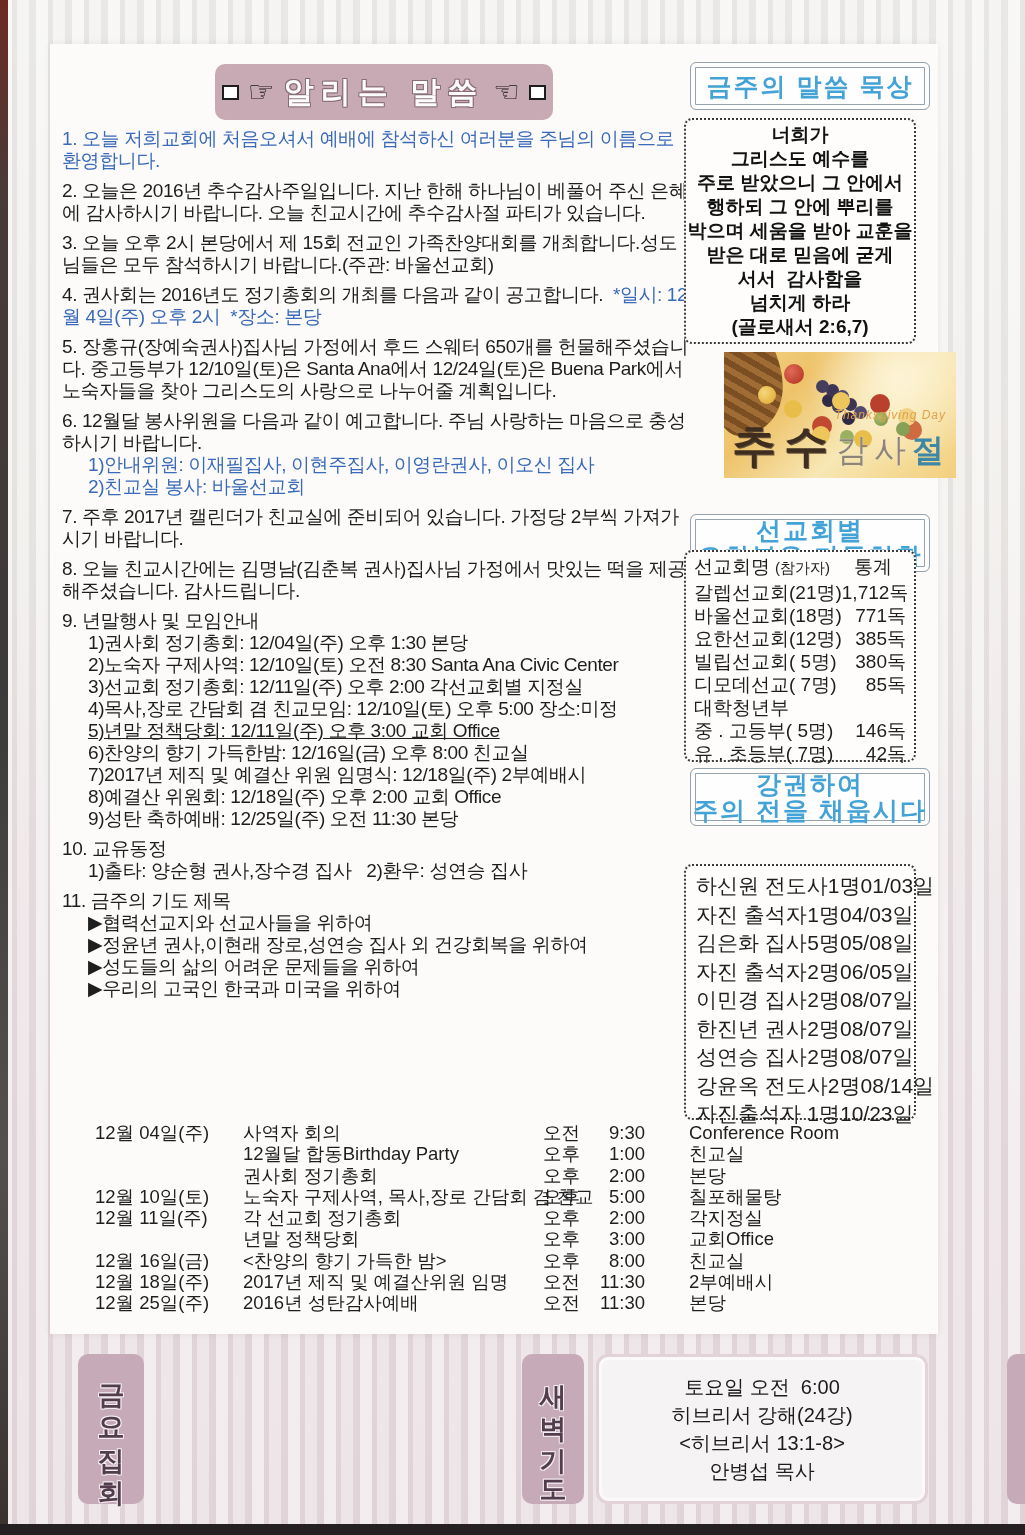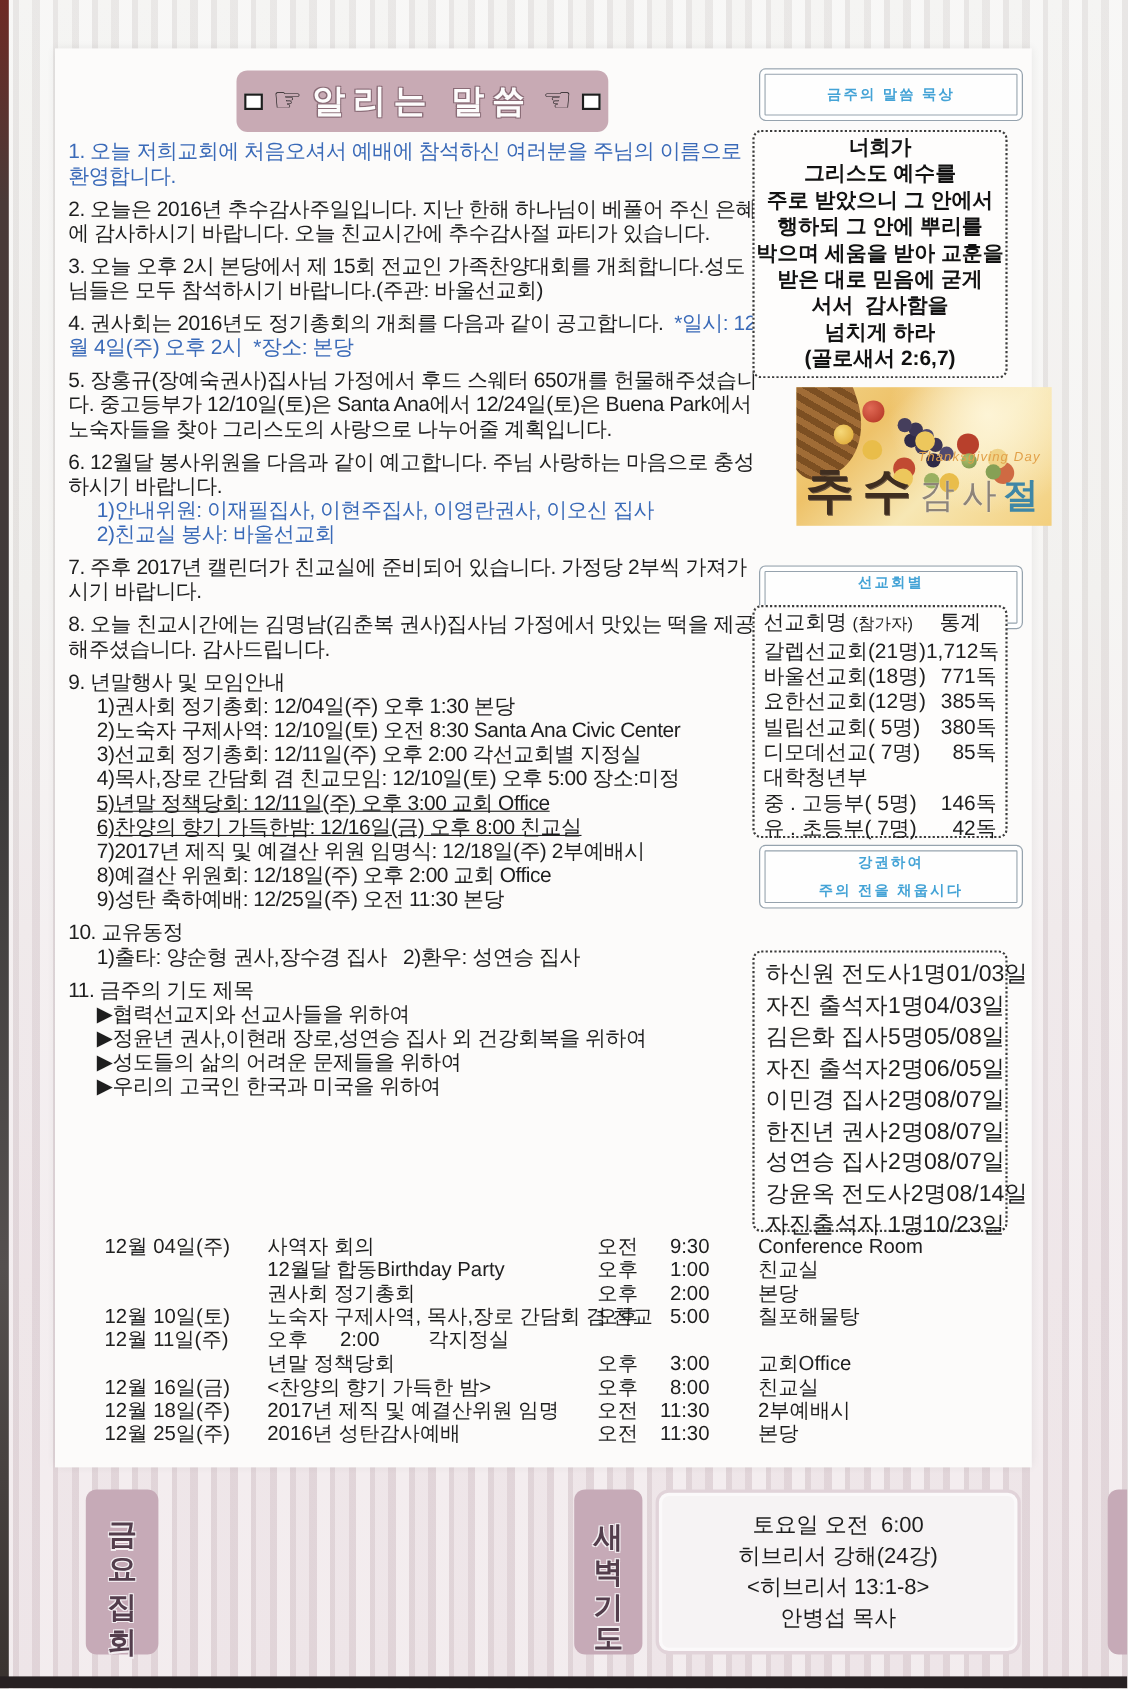--- a/index.html
+++ b/index.html
@@ -27,21 +27,21 @@
   .ann{white-space:pre-wrap;}
   .ann.gap{margin-top:8px;}
   .c-blue{color:#3a6ab8;}
   .c-black{color:#1e1e1e;}
 
   
   .title-box{position:absolute;left:690px;width:238px;background:#fefefe;border:1px solid #96a3ae;border-radius:6px;
     box-shadow:inset 0 0 0 4px #fff, inset 0 0 0 5px #96a3ae;
     display:flex;flex-direction:column;align-items:center;justify-content:center;
     color:#44a3d6;font-weight:bold;letter-spacing:2px;text-align:center;}
-  .title-box .line{font-size:13px;line-height:26px;white-space:nowrap;}
+  .title-box .line{font-size:25px;line-height:26px;white-space:nowrap;}
   .dot-box{position:absolute;left:684px;width:232px;border:2px dotted #3c3c3c;border-radius:8px;background:#fefdfc;box-sizing:border-box;}
 
   .scripture{top:118px;height:226px;display:flex;flex-direction:column;justify-content:center;align-items:center;
     font-weight:bold;font-size:19px;line-height:24px;color:#121212;text-align:center;}
   .scripture .line{white-space:pre-wrap;}
 
   
   .tg{position:absolute;left:724px;top:352px;width:232px;height:126px;overflow:hidden;
     background:radial-gradient(circle at 75% 20%, #fdf4d6 0%, rgba(253,244,214,0) 45%),
       linear-gradient(135deg,#f2d489 0%,#eec269 30%,#f7e7b4 60%,#f3cf7d 100%);}
@@ -129,21 +129,21 @@
       <div class="ann" style="padding-left: 26px;"><span class="c-blue">1)안내위원: 이재필집사, 이현주집사, 이영란권사, 이오신 집사</span></div>
       <div class="ann" style="padding-left: 26px;"><span class="c-blue">2)친교실 봉사: 바울선교회</span></div>
       <div class="ann gap" style="padding-left: 0px;"><span class="c-black">7. 주후 2017년 캘린더가 친교실에 준비되어 있습니다. 가정당 2부씩 가져가시기 바랍니다.</span></div>
       <div class="ann gap" style="padding-left: 0px;"><span class="c-black">8. 오늘 친교시간에는 김명남(김춘복 권사)집사님 가정에서 맛있는 떡을 제공해주셨습니다. 감사드립니다.</span></div>
       <div class="ann gap" style="padding-left: 0px;"><span class="c-black">9. 년말행사 및 모임안내</span></div>
       <div class="ann" style="padding-left: 26px;"><span class="c-black">1)권사회 정기총회: 12/04일(주) 오후 1:30 본당</span></div>
       <div class="ann" style="padding-left: 26px;"><span class="c-black">2)노숙자 구제사역: 12/10일(토) 오전 8:30 Santa Ana Civic Center</span></div>
       <div class="ann" style="padding-left: 26px;"><span class="c-black">3)선교회 정기총회: 12/11일(주) 오후 2:00 각선교회별 지정실</span></div>
       <div class="ann" style="padding-left: 26px;"><span class="c-black">4)목사,장로 간담회 겸 친교모임: 12/10일(토) 오후 5:00 장소:미정</span></div>
       <div class="ann" style="padding-left: 26px; text-decoration: underline;"><span class="c-black">5)년말 정책당회: 12/11일(주) 오후 3:00 교회 Office</span></div>
-      <div class="ann" style="padding-left: 26px; text-decoration: underline;"><span class="c-black">6)찬양의 향기 가득한밤: 12/16일(금) 오후 8:00 친교실</span></div>
+      <div class="ann" style="padding-left: 26px;"><span class="c-black">6)찬양의 향기 가득한밤: 12/16일(금) 오후 8:00 친교실</span></div>
       <div class="ann" style="padding-left: 26px;"><span class="c-black">7)2017년 제직 및 예결산 위원 임명식: 12/18일(주) 2부예배시</span></div>
       <div class="ann" style="padding-left: 26px;"><span class="c-black">8)예결산 위원회: 12/18일(주) 오후 2:00 교회 Office</span></div>
       <div class="ann" style="padding-left: 26px;"><span class="c-black">9)성탄 축하예배: 12/25일(주) 오전 11:30 본당</span></div>
       <div class="ann gap" style="padding-left: 0px;"><span class="c-black">10. 교유동정</span></div>
       <div class="ann" style="padding-left: 26px;"><span class="c-black">1)출타: 양순형 권사,장수경 집사   2)환우: 성연승 집사</span></div>
       <div class="ann gap" style="padding-left: 0px;"><span class="c-black">11. 금주의 기도 제목</span></div>
       <div class="ann" style="padding-left: 26px;"><span class="c-black">▶협력선교지와 선교사들을 위하여</span></div>
       <div class="ann" style="padding-left: 26px;"><span class="c-black">▶정윤년 권사,이현래 장로,성연승 집사 외 건강회복을 위하여</span></div>
       <div class="ann" style="padding-left: 26px;"><span class="c-black">▶성도들의 삶의 어려운 문제들을 위하여</span></div>
       <div class="ann" style="padding-left: 26px;"><span class="c-black">▶우리의 고국인 한국과 미국을 위하여</span></div>
@@ -214,21 +214,21 @@
       <div class="a-row"><span class="a-name">성연승 집사</span><span class="a-count">2명</span><span class="a-date">08/07일</span></div>
       <div class="a-row"><span class="a-name">강윤옥 전도사</span><span class="a-count">2명</span><span class="a-date">08/14일</span></div>
       <div class="a-row"><span class="a-name">자진출석자</span><span class="a-count">1명</span><span class="a-date">10/23일</span></div>
     </div>
 
   <div class="sched">
       <div class="s-row"><span class="s-date">12월 04일(주)</span><span class="s-event">사역자 회의</span><span class="s-ampm">오전</span><span class="s-time">9:30</span><span class="s-place">Conference Room</span></div>
       <div class="s-row"><span class="s-date"></span><span class="s-event">12월달 합동Birthday Party</span><span class="s-ampm">오후</span><span class="s-time">1:00</span><span class="s-place">친교실</span></div>
       <div class="s-row"><span class="s-date"></span><span class="s-event">권사회 정기총회</span><span class="s-ampm">오후</span><span class="s-time">2:00</span><span class="s-place">본당</span></div>
       <div class="s-row"><span class="s-date">12월 10일(토)</span><span class="s-event">노숙자 구제사역, 목사,장로 간담회 겸 친교</span><span class="s-ampm">오후</span><span class="s-time">5:00</span><span class="s-place">칠포해물탕</span></div>
-      <div class="s-row"><span class="s-date">12월 11일(주)</span><span class="s-ampm">오후</span><span class="s-time">2:00</span><span class="s-place">각지정실</span></div>
+      <div class="s-row"><span class="s-date">12월 11일(주)</span><span class="s-event">각 선교회 정기총회</span><span class="s-ampm">오후</span><span class="s-time">2:00</span><span class="s-place">각지정실</span></div>
       <div class="s-row"><span class="s-date"></span><span class="s-event">년말 정책당회</span><span class="s-ampm">오후</span><span class="s-time">3:00</span><span class="s-place">교회Office</span></div>
       <div class="s-row"><span class="s-date">12월 16일(금)</span><span class="s-event">&lt;찬양의 향기 가득한 밤&gt;</span><span class="s-ampm">오후</span><span class="s-time">8:00</span><span class="s-place">친교실</span></div>
       <div class="s-row"><span class="s-date">12월 18일(주)</span><span class="s-event">2017년 제직 및 예결산위원 임명</span><span class="s-ampm">오전</span><span class="s-time">11:30</span><span class="s-place">2부예배시</span></div>
       <div class="s-row"><span class="s-date">12월 25일(주)</span><span class="s-event">2016년 성탄감사예배</span><span class="s-ampm">오전</span><span class="s-time">11:30</span><span class="s-place">본당</span></div>
     </div>
 
   <div class="vtab tab-friday">
     <span>금요집회</span>
   </div>
   <div class="vtab tab-dawn">

